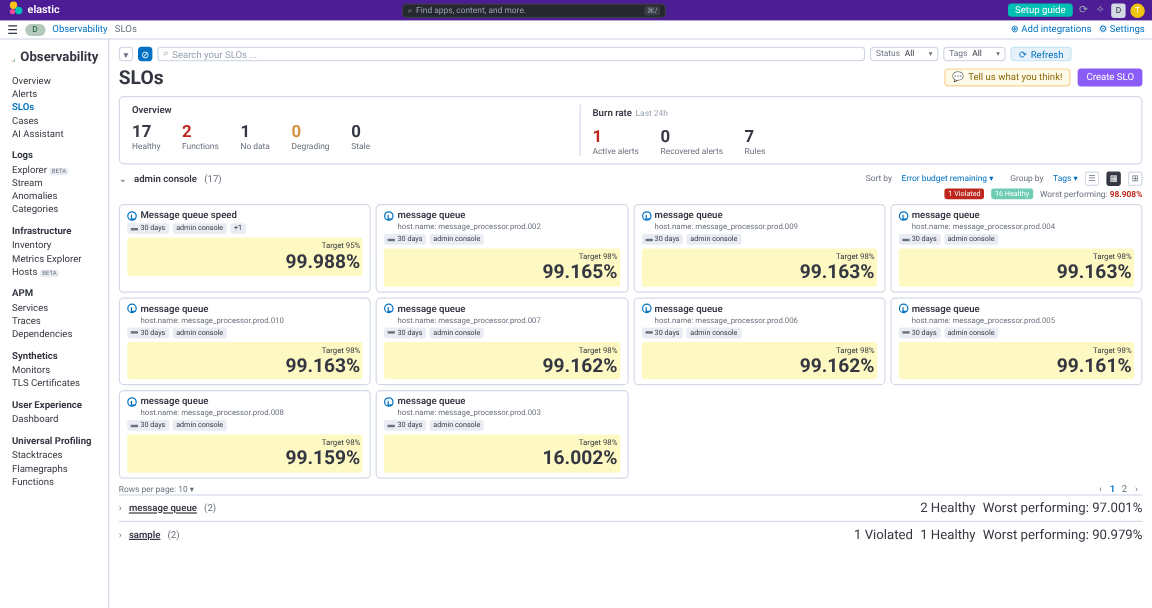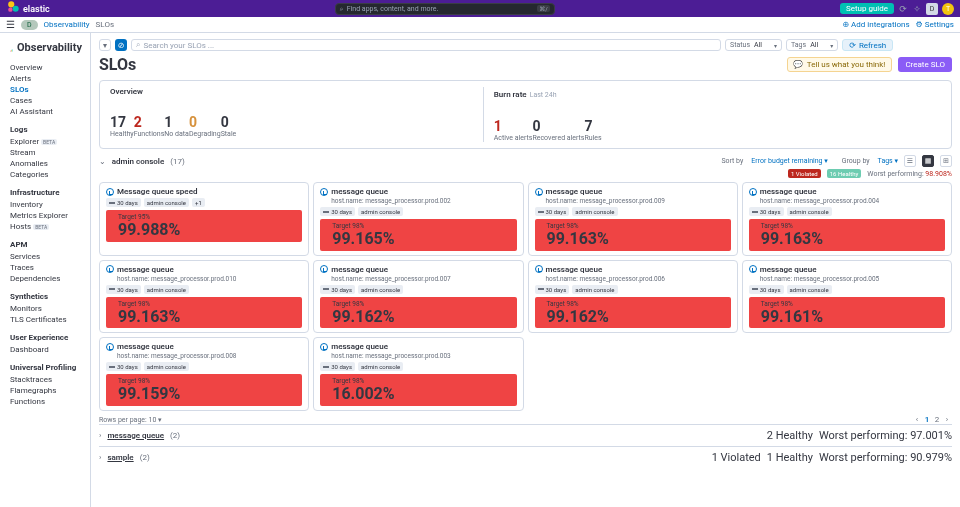--- a/index.html
+++ b/index.html
@@ -44,49 +44,49 @@
 .header{display:flex;align-items:center;margin:4px 0 6px}
 .header h1{font-size:16px;font-weight:700}
 .header .spacer{flex:1}
 .header .feedback{border:1px solid #f5d491;background:#fff9e8;border-radius:3px;padding:2px 6px;font-size:8px;color:#8a6a0a;display:flex;align-items:center;gap:3px}
 .header .create{background:#8b5cf6;color:#fff;border-radius:3px;padding:3px 7px;font-size:8px;margin-left:6px}
 .stats{border:1px solid #d3dae6;border-radius:4px;display:flex;padding:6px 10px;margin-bottom:6px}
 .stats .col{flex:1}
 .stats .sep{border-left:1px solid #d3dae6;padding-left:10px;flex:1.2}
 .stats .label{font-size:8px;font-weight:600}
 .stats .sublabel{font-size:7px;color:#98a2b3;margin-left:3px}
-.stats .row{display:flex;gap:0;margin-top:18px}
+.stats .row{display:flex;gap:18px;margin-top:6px}
 .stats .num{font-size:14px;font-weight:700}
 .stats .num.red{color:#bd271e}
 .stats .num.orange{color:#d6913c}
 .stats .desc{font-size:7px;color:#69707d}
 .listbar{display:flex;align-items:center;gap:6px;margin-bottom:4px}
 .listbar .expand{font-size:8px;color:#69707d}
 .listbar .gname{font-size:8px;font-weight:600}
 .listbar .count{font-size:8px;color:#69707d}
 .listbar .spacer{flex:1}
 .listbar .sort{font-size:7px;color:#69707d}
 .listbar .sortval{font-size:7px;color:#0071c2;margin-left:2px}
 .listbar .badge{font-size:6px;border-radius:2px;padding:1px 3px}
 .listbar .badge.red{background:#bd271e;color:#fff}
 .listbar .badge.green{background:#6dccb1;color:#fff}
 .listbar .worst{font-size:7px;color:#69707d}
-.listbar .worst .val{color:#bd271e;font-weight:400}
+.listbar .worst .val{color:#bd271e;font-weight:700}
 .listbar .viewbtn{width:12px;height:12px;border:1px solid #d3dae6;border-radius:2px;display:flex;align-items:center;justify-content:center;font-size:7px;color:#69707d}
 .listbar .viewbtn.active{background:#343741;color:#fff;border-color:#343741}
 .grid{display:grid;grid-template-columns:repeat(4,1fr);gap:4px}
 .card{border:1px solid #d3dae6;border-radius:4px;padding:4px 6px;background:#fff}
 .card .ctitle{font-size:8px;font-weight:600;display:flex;align-items:center;gap:3px}
 .card .ctitle .ci{width:8px;height:8px;border:1px solid #0071c2;border-radius:50%;position:relative}
 .card .ctitle .ci::after{content:"";position:absolute;width:3px;height:3px;border-left:1px solid #0071c2;border-bottom:1px solid #0071c2;top:2px;left:2px}
 .card .chost{font-size:6.5px;color:#69707d;margin-left:11px;margin-top:1px}
 .card .ctags{display:flex;gap:3px;margin-top:2px}
 .card .ctag{font-size:6px;background:#e9edf3;border-radius:2px;padding:1px 3px;color:#343741;display:flex;align-items:center;gap:2px}
 .card .ctag .bar{width:6px;height:2px;background:#69707d;display:inline-block}
-.card .cbody{background:#ef4444;border-radius:2px;margin-top:3px;padding:3px 12px;text-align:left}
+.card .cbody{background:#fef9c3;border-radius:2px;margin-top:3px;padding:3px 2px;text-align:right}
 .card .ctarget{font-size:6.5px;color:#343741}
 .card .cvalue{font-size:16px;font-weight:700;color:#343741;line-height:1.1}
 .pager{display:flex;align-items:flex-end;margin-top:4px}
 .pager .rpp{font-size:7px;color:#69707d}
 .pager .spacer{flex:1}
 .pager .pbtn{font-size:8px;width:10px;text-align:center;color:#69707d}
 .pager .pbtn.active{color:#0071c2;font-weight:600}
 .subgroup{display:flex;align-items:center;gap:6px;padding:4px 0;border-top:1px solid #d3dae6}
 .subgroup .expand{font-size:8px;color:#69707d}
 .subgroup .gname{font-size:8px;font-weight:600;text-decoration:underline}

